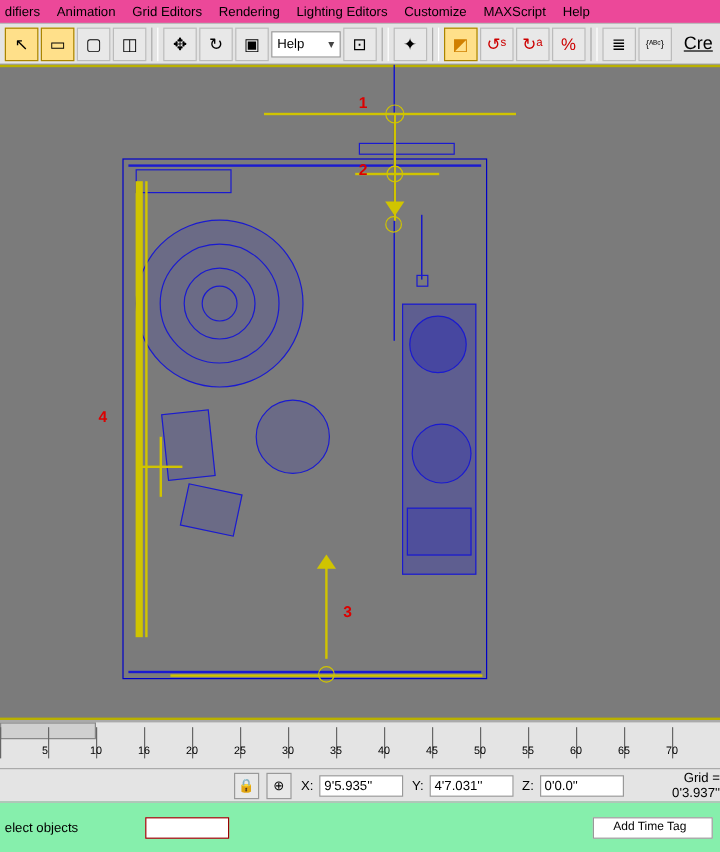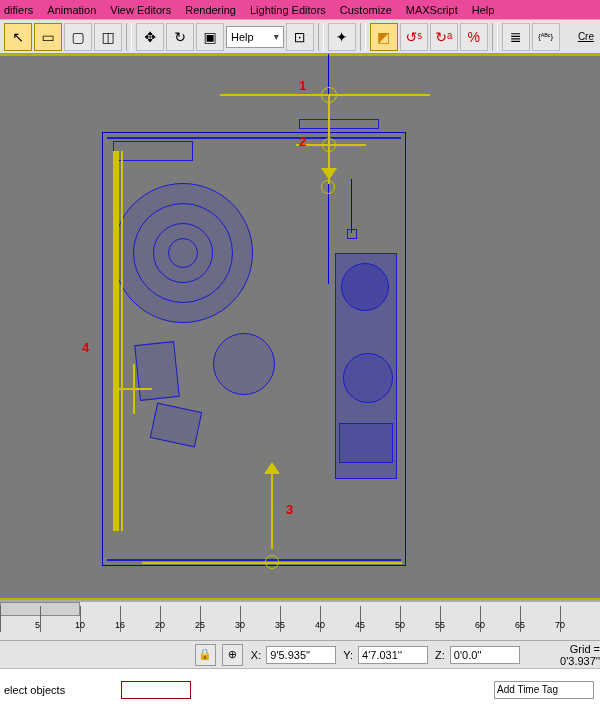--- a/index.html
+++ b/index.html
@@ -37,32 +37,32 @@
   .tick span { position:absolute; left:-6px; top:14px; font-size:9px; }
   .slider { position:absolute; left:0; top:0; width:80px; height:14px; background:#d0d0d0; border:1px solid #888; }
 
   .statusbar { height: 28px; background: #e4e4e4; display: flex; align-items: center; border-top:1px solid #aaa; }
   .coord { display:flex; align-items:center; gap:2px; margin:0 2px; }
   .coord-label { font-size:11px; padding:0 3px; }
   .coord input { width: 70px; height:18px; border:1px solid #999; font-size:11px; padding:0 3px; background:#fff; }
   .grid-label { margin-left:8px; font-size:11px;text-align:right; }
   .lockbtn { width:22px; height:22px; border:1px solid #999; background:#e8e8e8; display:flex; align-items:center; justify-content:center; font-size:11px; margin:0 3px;}
 
-  .bottomrow { height: 42px; background:#ffffff; display:flex; align-items:center; border-top:1px solid #bbb; }
+  .bottomrow { height: 42px; background:#86efac; display:flex; align-items:center; border-top:1px solid #bbb; }
   .status-text { font-size:11px; padding-left:4px; }
-  .timetag { margin-left:auto; margin-right:6px; border:1px solid #999; width:100px; height:18px; display:flex; align-items:center; font-size:10px; background:#fff; padding:0 2px; }
+  .timetag { margin-left:auto; margin-right:6px; border:1px solid #999; width:100px; height:18px; display:flex; align-items:center; font-size:10px; background:#fff; padding:0 16px; }
   .autokey { width:70px; height:18px; border:1px solid #900; background:#fff; color:#900; font-size:10px; display:flex; align-items:center; justify-content:center; margin:0 6px;}
 </style>
 </head>
 <body>
 
 <div class="menubar">
   <span>difiers</span>
   <span>Animation</span>
-  <span>View Editors</span>
+  <span>Grid Editors</span>
   <span>Rendering</span>
   <span>Lighting Editors</span>
   <span>Customize</span>
   <span>MAXScript</span>
   <span>Help</span>
 </div>
 
 <div class="toolbar">
   <div class="tbtn active">
       <span>↖</span>
@@ -110,21 +110,21 @@
       <span style="color:#c00;">%</span>
     </div>
   <div class="sep"></div>
   <div class="tbtn">
       <span>≣</span>
     </div>
   <div class="tbtn">
       <span style="font-size:8px;">{ᴬᴮᶜ}</span>
     </div>
   <div style="flex:1"></div>
-  <span style="font-size:10px; padding-right:2px;text-decoration:underline;">Cre</span>
+  <span style="font-size:15px; padding-right:2px;text-decoration:underline;">Cre</span>
 </div>
 
 <div class="viewport">
   <div class="vborder top"></div>
   <div class="vborder bot"></div>
 
   <div class="axis-line" style="left:328px; top:0; width:1px; height:230px;"></div>
 
   <div class="wirebox">
 

